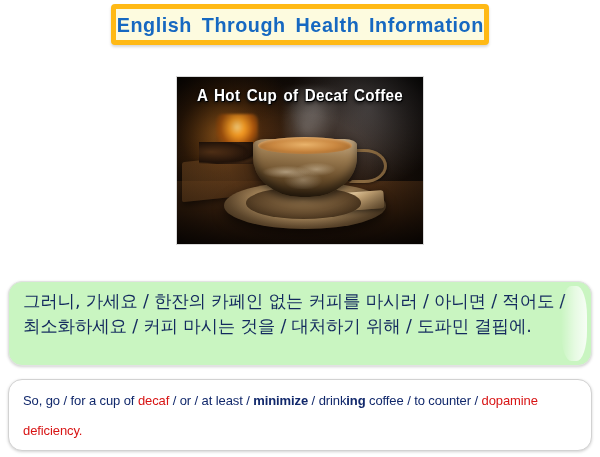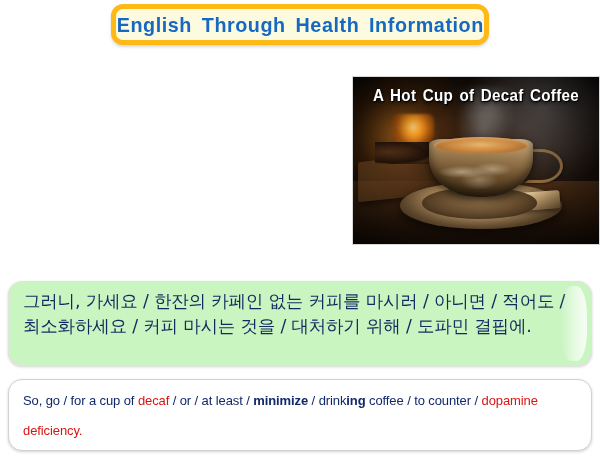--- a/index.html
+++ b/index.html
@@ -23,21 +23,21 @@
     width: 600px;
     display: flex;
     justify-content: center;
   }
   #title-banner {
     box-sizing: border-box;
     width: 378px;
     height: 41px;
     background: #fdfbdf;
     border: 5px solid #ffb915;
-    border-radius: 12px;
+    border-radius: 4px;
     display: flex;
     align-items: center;
     justify-content: center;
     box-shadow: 0 2px 3px rgba(0,0,0,0.16);
   }
   #title-text {
     font-family: "Liberation Sans Narrow", "Liberation Sans", "DejaVu Sans", sans-serif;
     font-weight: bold;
     font-size: 21px;
     letter-spacing: 0.6px;
@@ -47,21 +47,21 @@
     transform: scaleX(0.94);
   }
 
   
   #illustration-wrap {
     position: absolute;
     left: 0;
     top: 76px;
     width: 600px;
     display: flex;
-    justify-content: flex-end;
+    justify-content: center;
   }
   #illustration {
     position: relative;
     width: 248px;
     height: 169px;
     overflow: hidden;
     background: #15100c;
     border: 1px solid #d9d9d9;
     box-sizing: border-box;
   }

